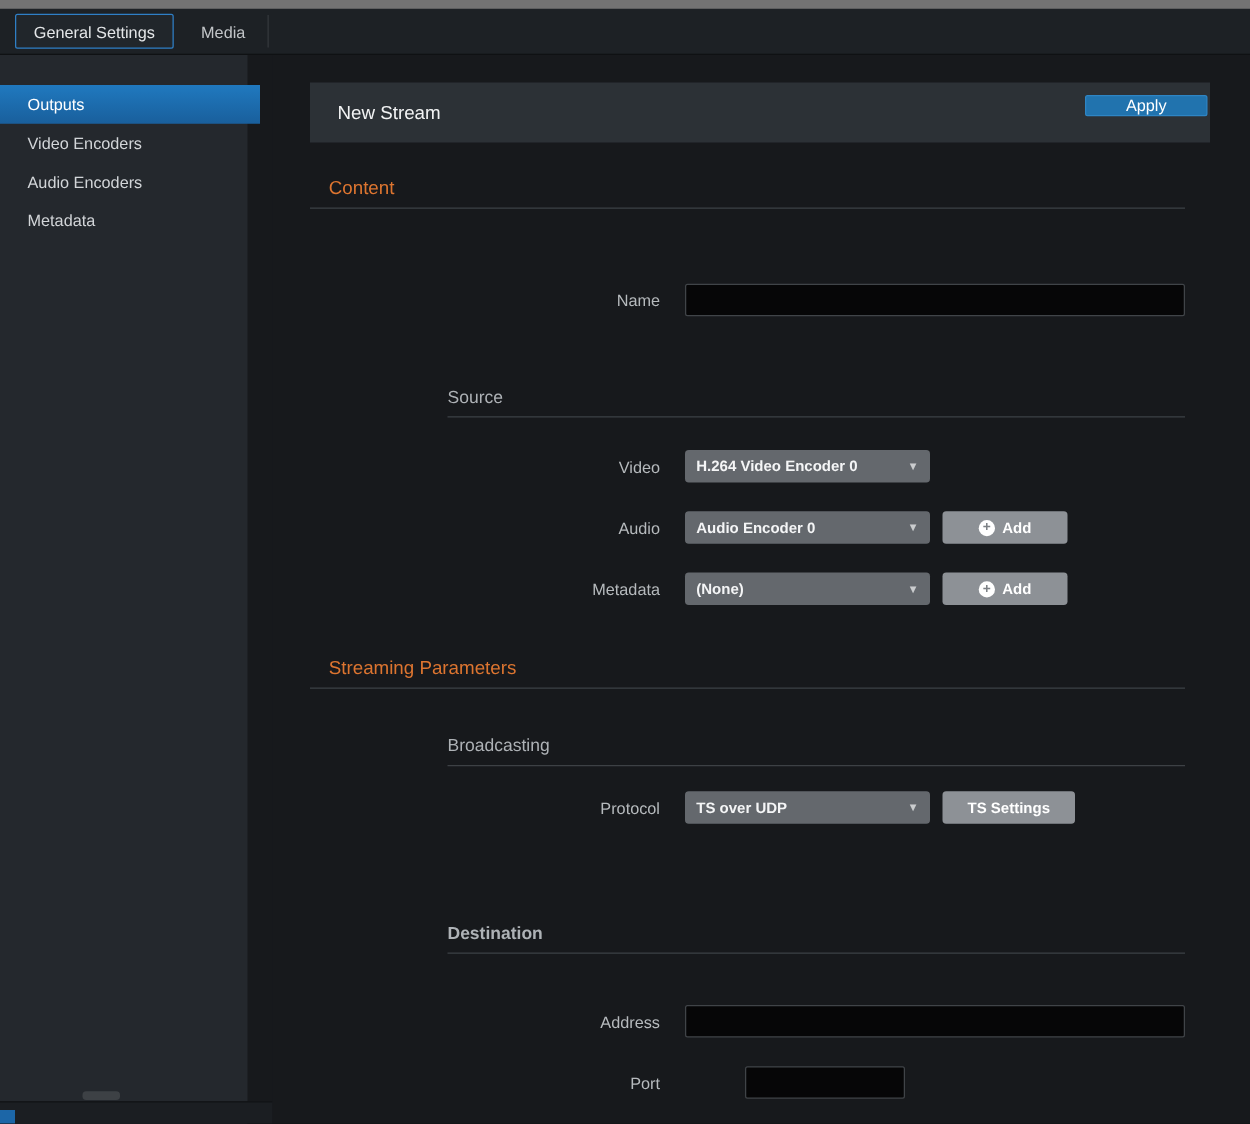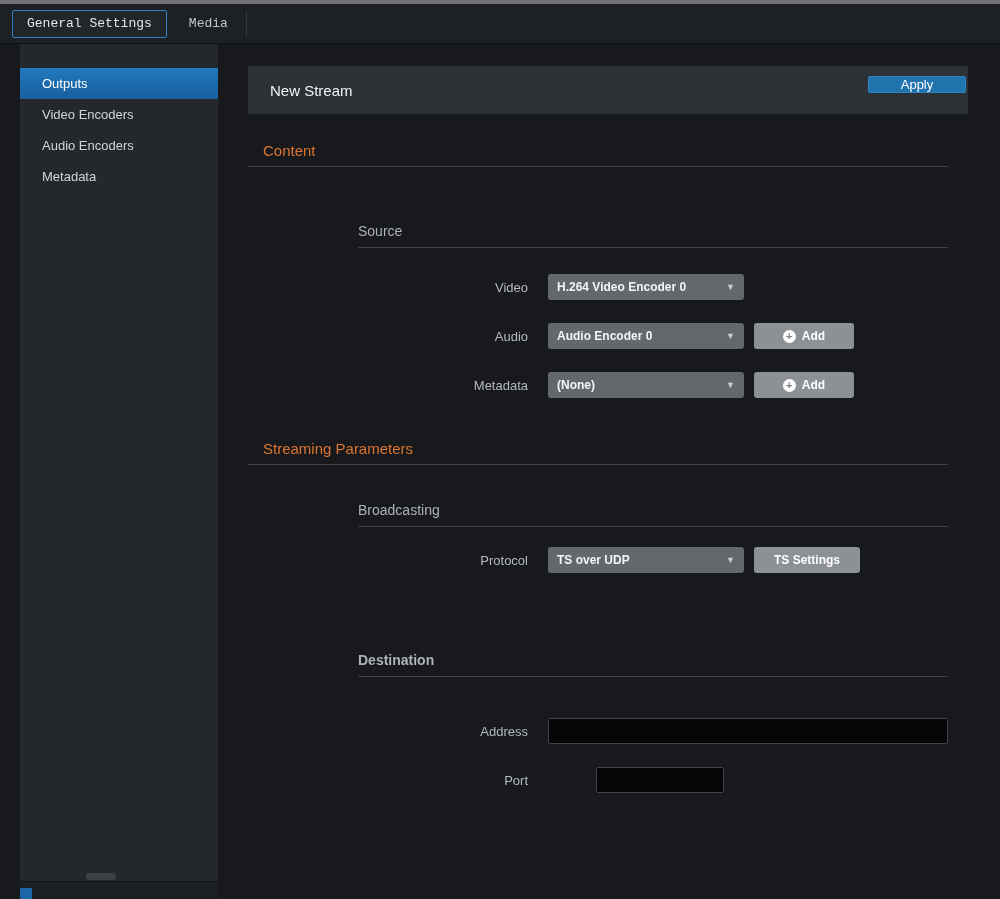--- a/index.html
+++ b/index.html
@@ -2,31 +2,31 @@
 <html><head>
 <meta charset="utf-8">
 <style>
   * { box-sizing: border-box; }
   html,body { margin:0; padding:0; background:#101214; }
   body { font-family:"Liberation Sans", sans-serif; }
   .app { position:relative; width:1000px; height:899px; background:#17191c; overflow:hidden; }
 
   
   .topbar { position:absolute; top:0; left:0; right:0; height:44px;
-            background:#1d2125; border-top:4px solid #737373;
-            border-bottom:1px solid #0f1113; display:flex; align-items:center;font-family:Liberation Mono, monospace; }
+            background:#1d2125; border-top:7px solid #737373;
+            border-bottom:1px solid #0f1113; display:flex; align-items:center; }
   .tab { height:28px; display:flex; align-items:center; padding:0 14px;
          font-size:13px; color:#e4e6e8; cursor:pointer; }
   .tab.active { margin-left:12px; border:1px solid #2f7fc6; background:#21262b; border-radius:2px; }
   .tab.plain { color:#c2c5c8; margin-left:4px; padding:0 18px; }
   .tab-divider { width:1px; height:26px; background:#35393d; }
 
   
-  .sidebar { position:absolute; top:44px; left:0; bottom:0; width:217px;
-             background:#24282d; padding-top:24px;margin-left:20px; }
+  .sidebar { position:absolute; top:44px; left:0; bottom:0; width:198px;
+             background:#24282d; padding-top:24px; }
   .side-item { width:208px; height:31px; line-height:31px; padding-left:22px;
                font-size:13px; color:#d2d5d8; cursor:pointer; }
   .side-item.active { background:linear-gradient(#2079bf,#195f9c); color:#ffffff; }
   .sidebar-bottom { position:absolute; left:0; bottom:0; width:218px; height:18px;
                     background:#1b1e22; border-top:1px solid #101214; }
   .hscroll-thumb { position:absolute; left:66px; bottom:19px; width:30px; height:7px;
                    background:#3d4145; border-radius:3px; cursor:pointer; }
   .scroll-corner { position:absolute; left:0; bottom:0; width:12px; height:11px;
                    background:#1c66a7; }
 
@@ -125,20 +125,26 @@
     <div class="panel-header">
       <span class="panel-title">New Stream</span>
       <div class="apply-btn">Apply</div>
     </div>
 
     <div class="content-col">
 
       <div class="section-head">Content</div>
       <div class="rule"></div>
 
+      <div class="row mt-name">
+        <div class="lbl">Name</div>
+        <div class="ctrl">
+          <input class="text w-wide" type="text" value="" style="">
+        </div>
+      </div>
 
       <div class="subsection mt-source">
         <div class="sub-head">Source</div>
         <div class="sub-rule"></div>
       </div>
 
       <div class="row mt-video">
         <div class="lbl">Video</div>
         <div class="ctrl">
           <div class="dropdown">

